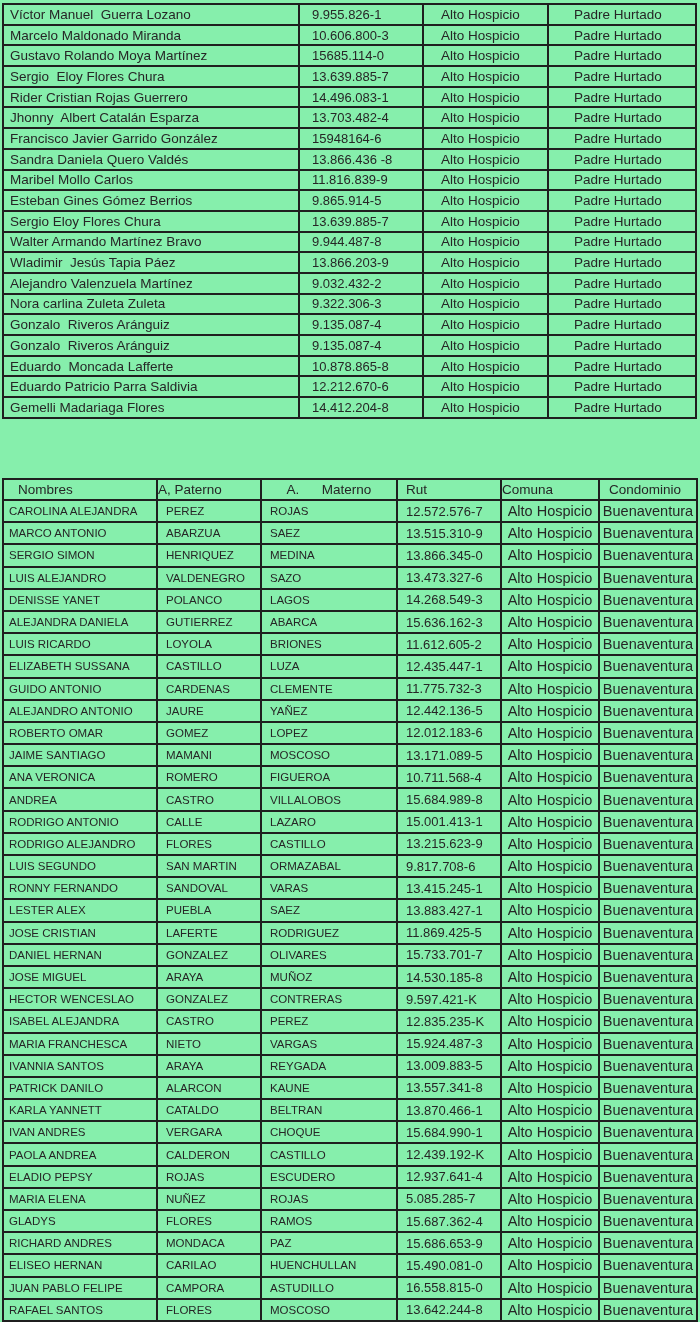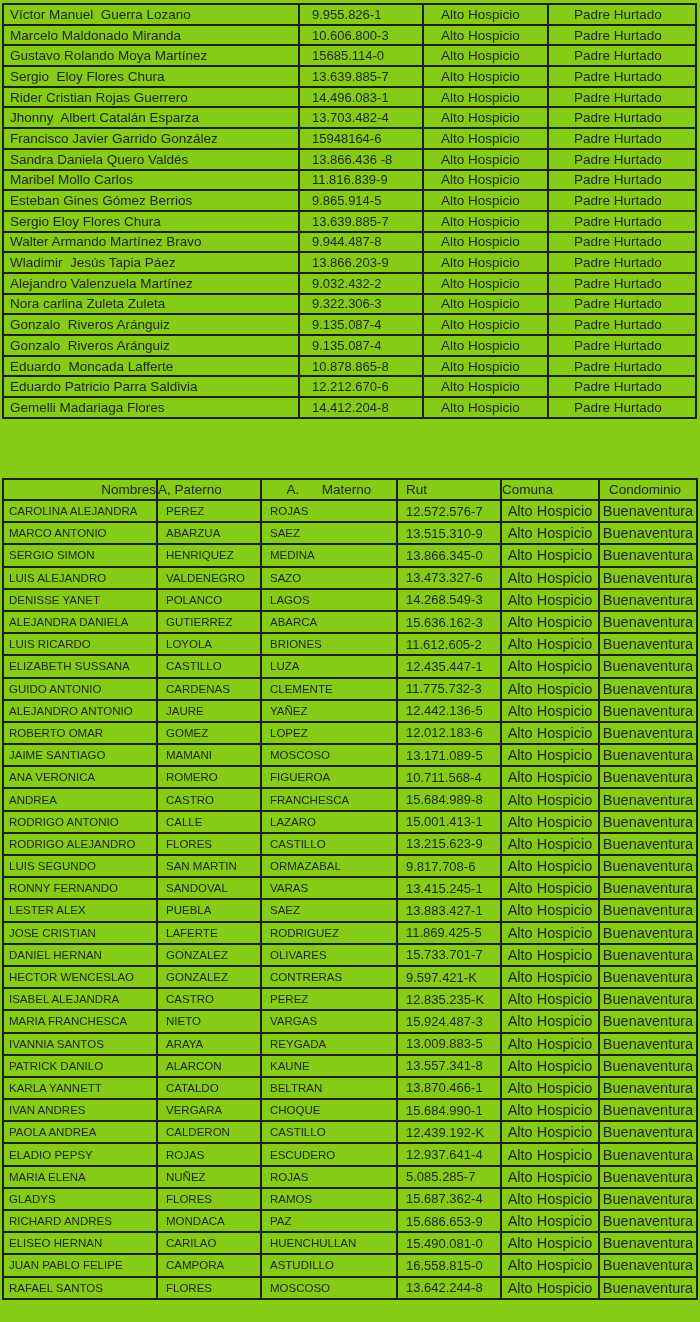--- a/index.html
+++ b/index.html
@@ -6,21 +6,21 @@
     margin: 0;
     padding: 0;
     background: #ffffff;
     font-family: "Liberation Sans", sans-serif;
     color: #262626;
   }
   #page {
     position: relative;
     width: 700px;
     height: 1322px;
-    background: #84cc16;
+    background: #86efac;
     overflow: hidden;
     text-decoration: underline;
   }
   table {
     border-collapse: collapse;
     table-layout: fixed;
     position: absolute;
   }
   td, th {
     border: 2px solid #1f1f1f;
@@ -45,21 +45,21 @@
   #table1 td:nth-child(4) { padding-left: 25px; text-align: left; margin-left: 12px; }
   
   #table2 {
     left: 2px;
     top: 478px;
     width: 694px;
   }
   #table2 tr { height: 22.2px; }
   #table2 thead tr { height: 21px; }
   #table2 th { font-size: 13.5px; text-align: left; }
-  #table2 th:nth-child(1) { padding-left: 14px; text-align: right; }
+  #table2 th:nth-child(1) { padding-left: 14px; }
   #table2 th:nth-child(2) { }
   #table2 th:nth-child(3) { text-align: center; }
   #table2 th:nth-child(4) { padding-left: 8px; }
   #table2 th:nth-child(5) { }
   #table2 th:nth-child(6) { padding-left: 9px; }
   #table2 td:nth-child(1) { padding-left: 5px; font-size: 11.5px; }
   #table2 td:nth-child(2) { padding-left: 8px; font-size: 11.5px; }
   #table2 td:nth-child(3) { padding-left: 8px; font-size: 11.5px; }
   #table2 td:nth-child(4) { padding-left: 8px; font-size: 13px; }
   #table2 td:nth-child(5) { text-align: center; font-size: 14.5px; }
@@ -321,21 +321,21 @@
           <td>ANA VERONICA</td>
           <td>ROMERO</td>
           <td>FIGUEROA</td>
           <td>10.711.568-4</td>
           <td>Alto Hospicio</td>
           <td>Buenaventura</td>
         </tr>
         <tr>
           <td>ANDREA</td>
           <td>CASTRO</td>
-          <td>FRANCHESCA</td>
+          <td>VILLALOBOS</td>
           <td>15.684.989-8</td>
           <td>Alto Hospicio</td>
           <td>Buenaventura</td>
         </tr>
         <tr>
           <td>RODRIGO ANTONIO</td>
           <td>CALLE</td>
           <td>LAZARO</td>
           <td>15.001.413-1</td>
           <td>Alto Hospicio</td>
@@ -379,20 +379,28 @@
           <td>RODRIGUEZ</td>
           <td>11.869.425-5</td>
           <td>Alto Hospicio</td>
           <td>Buenaventura</td>
         </tr>
         <tr>
           <td>DANIEL HERNAN</td>
           <td>GONZALEZ</td>
           <td>OLIVARES</td>
           <td>15.733.701-7</td>
+          <td>Alto Hospicio</td>
+          <td>Buenaventura</td>
+        </tr>
+        <tr>
+          <td>JOSE MIGUEL</td>
+          <td>ARAYA</td>
+          <td>MUÑOZ</td>
+          <td>14.530.185-8</td>
           <td>Alto Hospicio</td>
           <td>Buenaventura</td>
         </tr>
         <tr>
           <td>HECTOR WENCESLAO</td>
           <td>GONZALEZ</td>
           <td>CONTRERAS</td>
           <td>9.597.421-K</td>
           <td>Alto Hospicio</td>
           <td>Buenaventura</td>

